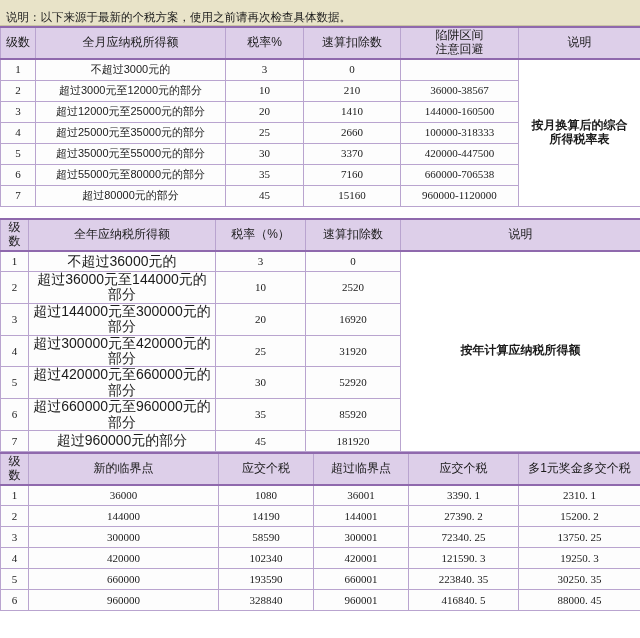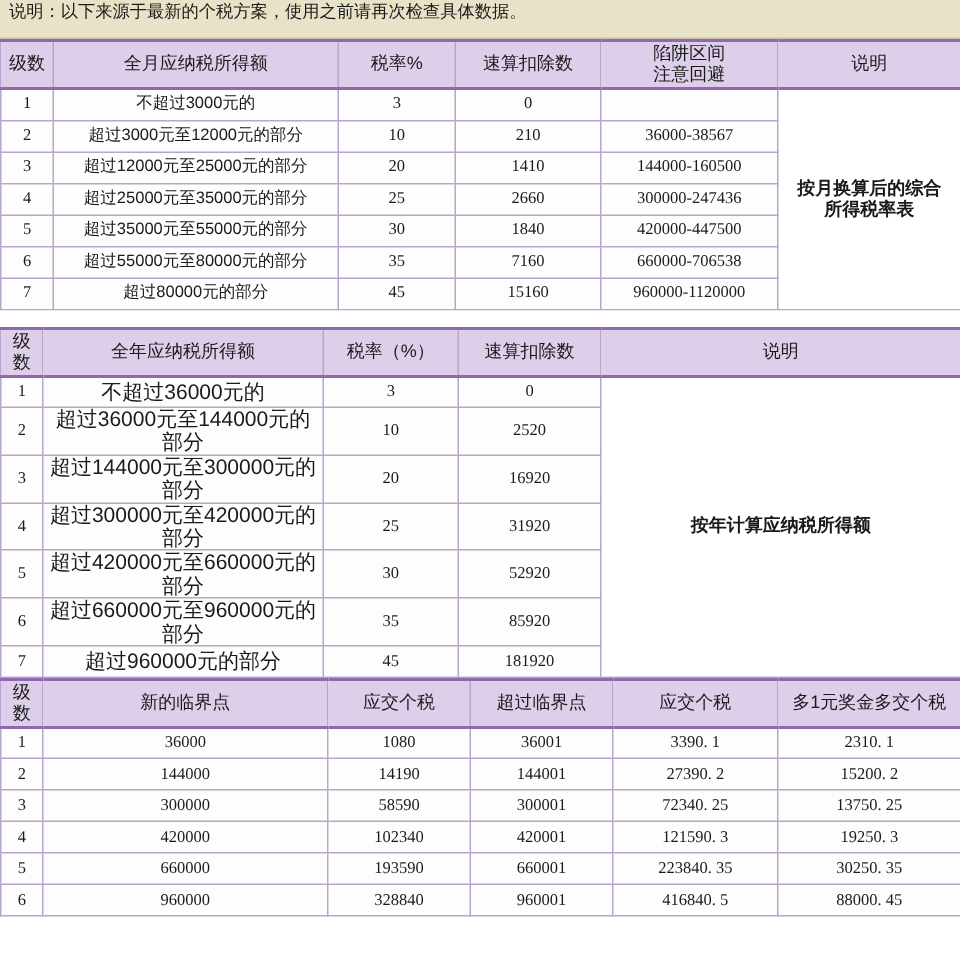--- a/index.html
+++ b/index.html
@@ -12,21 +12,21 @@
   }
   #root { position: relative; width: 640px; height: 638px; background: #ffffff; }
 
   
   .note-banner {
     width: 640px;
     height: 26px;
     background: #e8e3c8;
     border-bottom: 1px solid #c9c3a4;
     display: flex;
-    align-items: flex-start;
+    align-items: flex-end;
     padding-left: 6px;
     font-size: 11.5px;
     color: #1a1a1a;
     letter-spacing: 0px;
     white-space: nowrap;
   }
 
   
   .section-title {
     text-align: center;
@@ -166,27 +166,27 @@
         <td>超过12000元至25000元的部分</td>
         <td class="num">20</td>
         <td class="num">1410</td>
         <td class="num">144000-160500</td>
       </tr>
       <tr>
         <td class="lvl">4</td>
         <td>超过25000元至35000元的部分</td>
         <td class="num">25</td>
         <td class="num">2660</td>
-        <td class="num">300000-247436</td>
+        <td class="num">100000-318333</td>
       </tr>
       <tr>
         <td class="lvl">5</td>
         <td>超过35000元至55000元的部分</td>
         <td class="num">30</td>
-        <td class="num">1840</td>
+        <td class="num">3370</td>
         <td class="num">420000-447500</td>
       </tr>
       <tr>
         <td class="lvl">6</td>
         <td>超过55000元至80000元的部分</td>
         <td class="num">35</td>
         <td class="num">7160</td>
         <td class="num">660000-706538</td>
       </tr>
       <tr>

